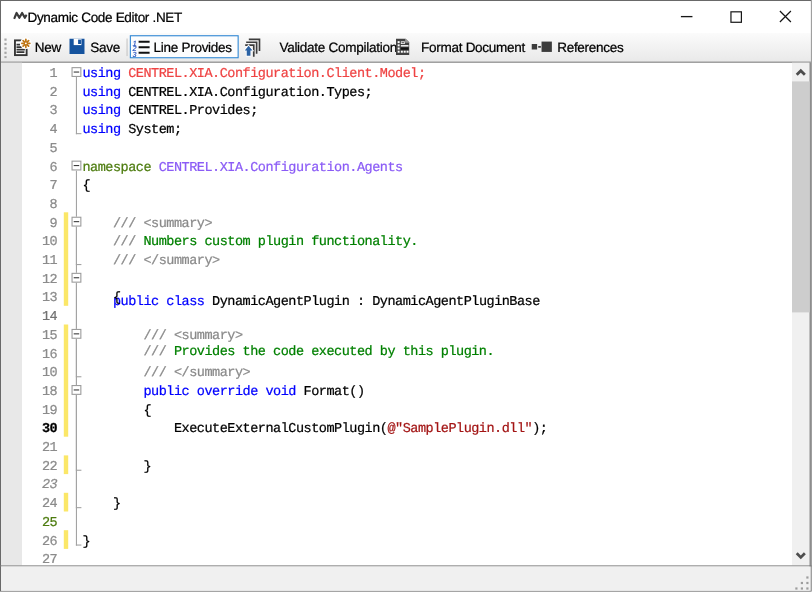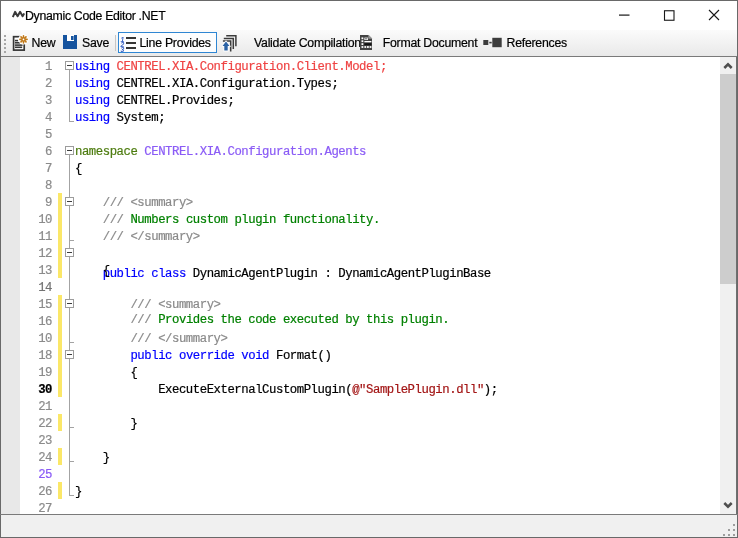--- a/index.html
+++ b/index.html
@@ -132,23 +132,23 @@
 <div class="abs mono num" style="left:10px;top:263px;color:#8b8b8b;">13</div>
 <div class="abs mono num" style="left:10px;top:280px;color:#737373;">14</div>
 <div class="abs mono num" style="left:10px;top:297px;color:#8b8b8b;">15</div>
 <div class="abs mono num" style="left:10px;top:314px;color:#8b8b8b;">16</div>
 <div class="abs mono num" style="left:10px;top:331px;color:#8b8b8b;">10</div>
 <div class="abs mono num" style="left:10px;top:348px;color:#8b8b8b;">18</div>
 <div class="abs mono num" style="left:10px;top:365px;color:#8b8b8b;">19</div>
 <div class="abs mono num" style="left:10px;top:382px;color:#000000;font-weight:bold;">30</div>
 <div class="abs mono num" style="left:10px;top:399px;color:#8b8b8b;">21</div>
 <div class="abs mono num" style="left:10px;top:416px;color:#8b8b8b;">22</div>
-<div class="abs mono num" style="left:10px;top:433px;color:#8b8b8b;">23</div>
+<div class="abs mono num" style="left:10px;top:433px;color:#8b8b8b;font-style:italic;">23</div>
 <div class="abs mono num" style="left:10px;top:450px;color:#8b8b8b;">24</div>
-<div class="abs mono num" style="left:10px;top:467px;color:#8b5cf6;font-family:Liberation Mono, monospace;">25</div>
+<div class="abs mono num" style="left:10px;top:467px;color:#4d7c0f;font-family:Liberation Mono, monospace;">25</div>
 <div class="abs mono num" style="left:10px;top:484px;color:#8b8b8b;">26</div>
 <div class="abs mono num" style="left:10px;top:501px;color:#8b8b8b;">27</div>
 <div class="abs" style="left:58px;top:193px;width:4px;height:85px;background:#fbe768;"></div>
 <div class="abs" style="left:58px;top:295px;width:4px;height:102px;background:#fbe768;"></div>
 <div class="abs" style="left:58px;top:414px;width:4px;height:17px;background:#fbe768;"></div>
 <div class="abs" style="left:58px;top:448px;width:4px;height:17px;background:#fbe768;"></div>
 <div class="abs" style="left:58px;top:482px;width:4px;height:17px;background:#fbe768;"></div>
 <div class="abs" style="left:69px;top:70px;width:1px;height:52px;background:#a3a3a3;"></div>
 <div class="abs" style="left:69px;top:121px;width:5px;height:1px;background:#a3a3a3;"></div>
 <div class="abs" style="left:69px;top:155px;width:1px;height:341px;background:#a3a3a3;"></div>

